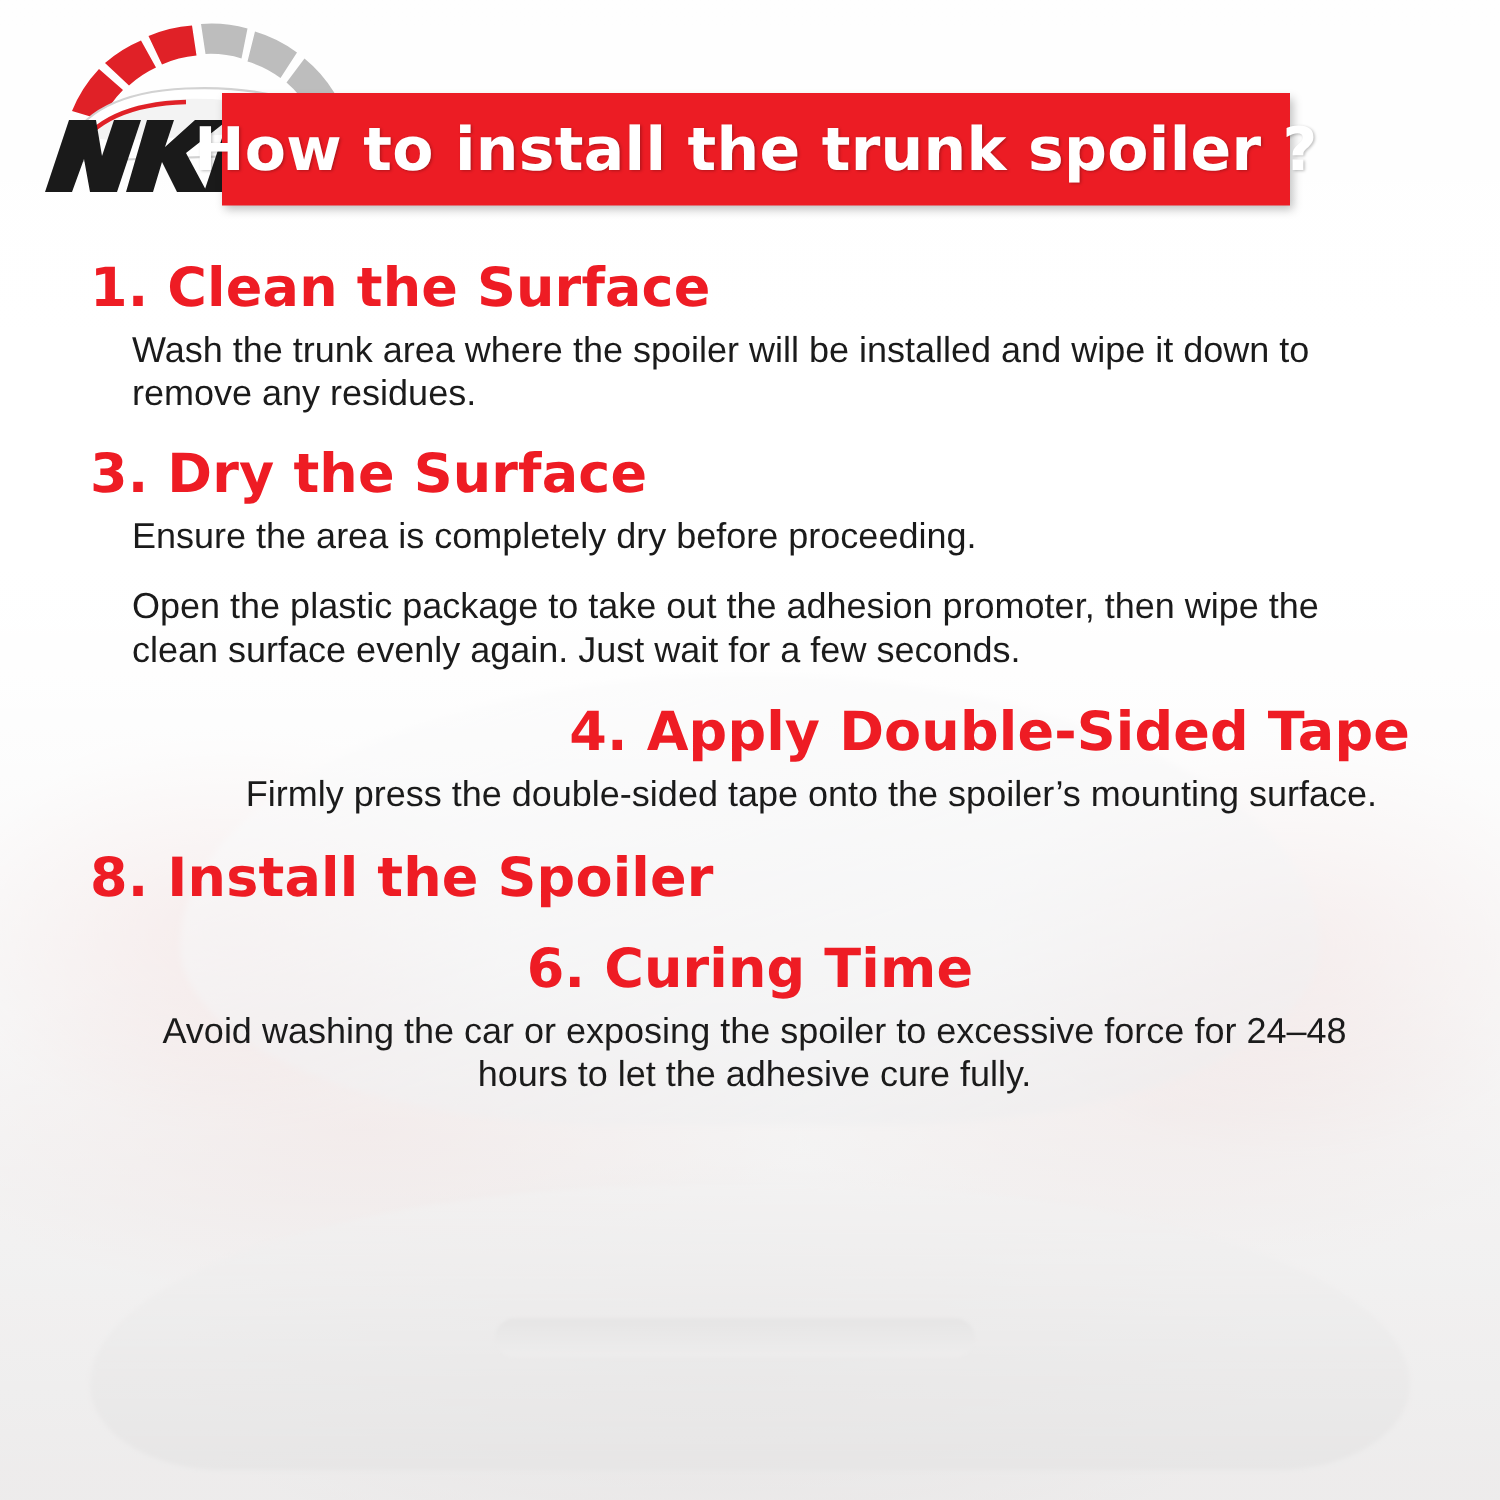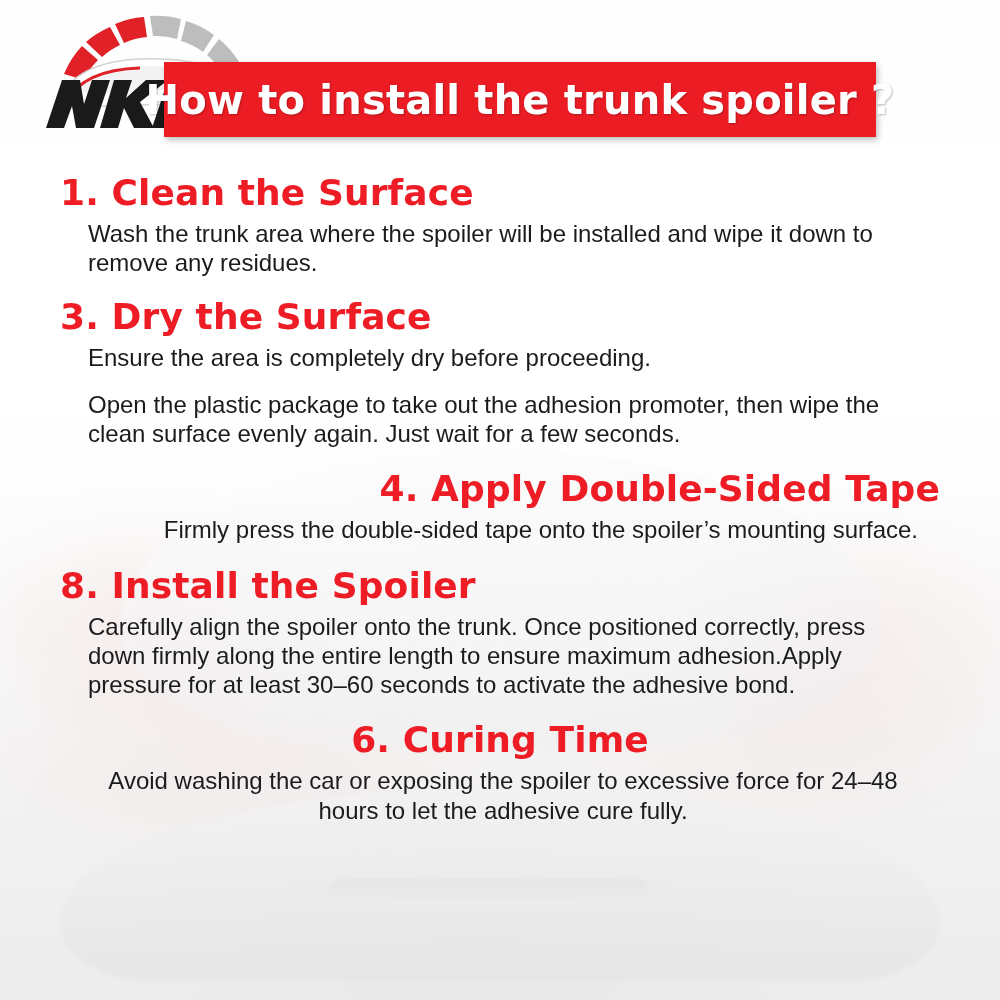--- a/index.html
+++ b/index.html
@@ -85,21 +85,21 @@
   
   .veil {
     position: absolute;
     inset: 0;
     background: linear-gradient(180deg, rgba(255,255,255,0.92) 0%, rgba(255,255,255,0.88) 40%, rgba(255,255,255,0.74) 62%, rgba(255,255,255,0.62) 80%, rgba(255,255,255,0.55) 100%);
   }
 
   
   .header {
     position: absolute;
-    top: 0; left: 16px; right: 0;
+    top: 0; left: 0; right: 0;
     height: 160px;
   }
 
   .logo {
     position: absolute;
     left: 18px;
     top: 14px;
     width: 270px;
     height: 125px;
   }
@@ -222,21 +222,20 @@
       <p class="step-body">Open the plastic package to take out the adhesion promoter, then wipe the clean surface evenly again. Just wait for a few seconds.</p>
     </div>
 
     <div class="step step-4">
       <h2 class="step-title">4. Apply Double-Sided Tape</h2>
       <p class="step-body">Firmly press the double-sided tape onto the spoiler’s mounting surface.</p>
     </div>
 
     <div class="step step-5">
       <h2 class="step-title">8. Install the Spoiler</h2>
-      <p class="step-body">Carefully align the spoiler onto the trunk. Once positioned correctly, press down firmly along the entire length to ensure maximum adhesion.Apply pressure for at least 30–60 seconds to activate the adhesive bond.</p>
     </div>
 
     <div class="step step-6">
       <h2 class="step-title">6. Curing Time</h2>
       <p class="step-body">Avoid washing the car or exposing the spoiler to excessive force for 24–48 hours to let the adhesive cure fully.</p>
     </div>
 
   </div>
 </div>
 

